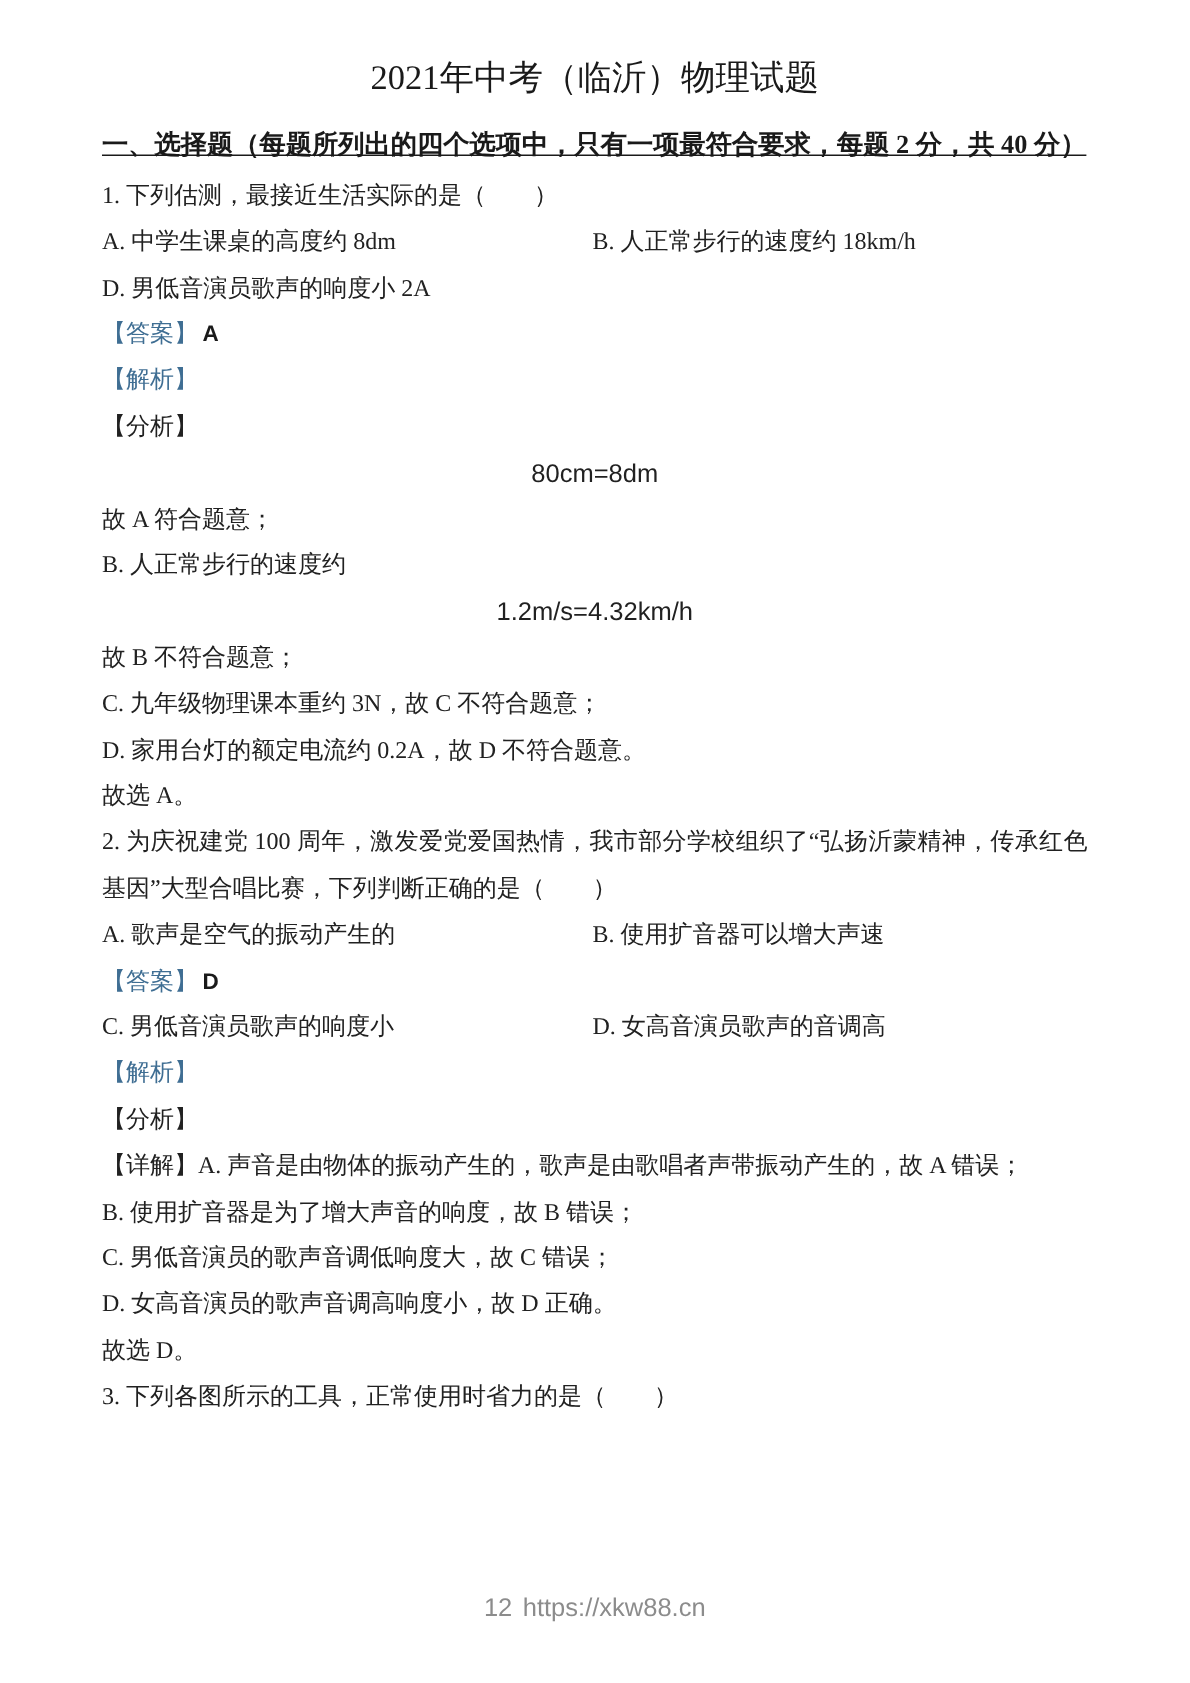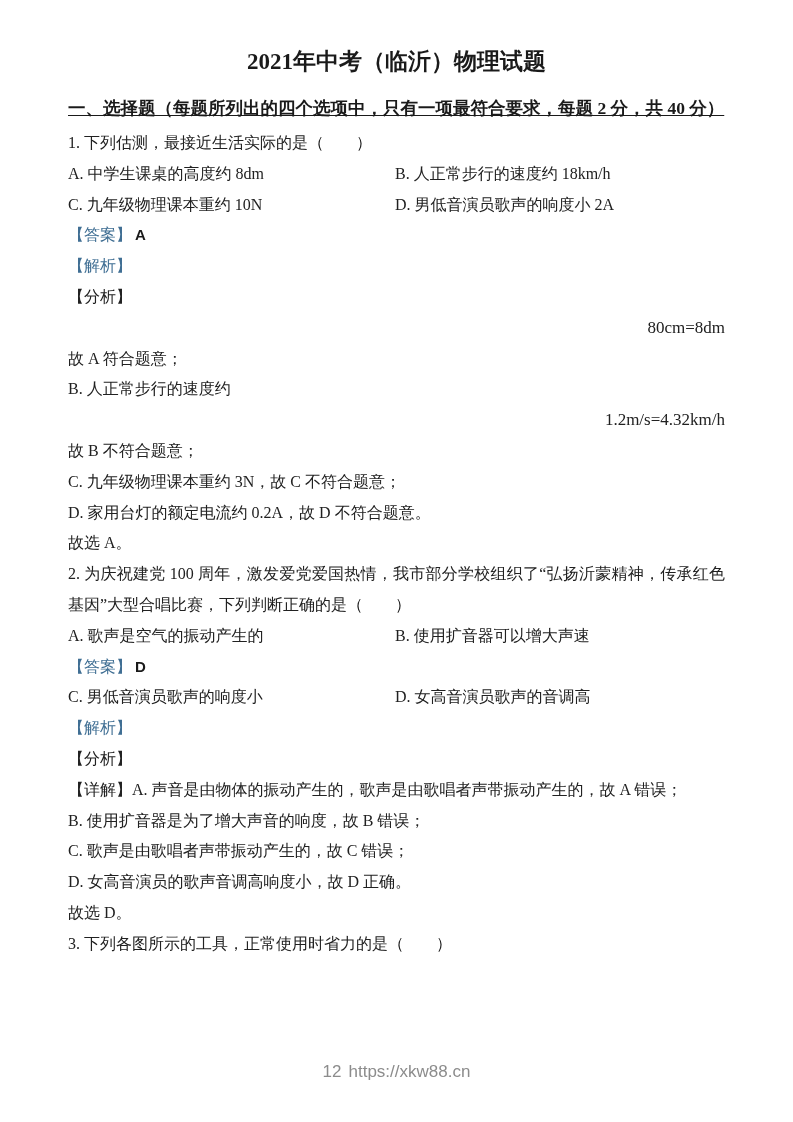--- a/index.html
+++ b/index.html
@@ -7,46 +7,46 @@
     position: relative;
     width: 793px;
     height: 1122px;
     background: #ffffff;
     font-family: "Liberation Serif", "DejaVu Serif", serif;
     color: #212121;
     overflow: hidden;
     margin: 0 auto;
   }
   .title {
-    margin: 16px;
+    margin: 6px;
     padding-top: 28px;
     text-align: center;
     font-size: 23px;
-    font-weight: bold;
+    font-weight: normal;
     line-height: 36px;
     color: #1a1a1a;
   }
   .section-heading {
     margin: 14px 68px 0 68px;
     font-size: 17.5px;
     font-weight: bold;
     line-height: 24px;
     color: #1a1a1a;
     text-decoration: underline;
   }
   .content {
     margin: 8px 68px 16px 68px;
     font-size: 16px;
     line-height: 30.8px;
     text-align: justify;
   }
   .line { min-height: 30.8px; }
   .formula {
-    text-align: right;
-    font-family: Liberation Serif, serif;
+    text-align: center;
+    font-family: Liberation Sans, sans-serif;
     font-size: 17px;
   }
   .blue { color: var(--label-blue, #3f6e93); }
   .answer-value {
     font-family: "Liberation Sans", "DejaVu Sans", sans-serif;
     font-weight: bold;
     font-size: 15px;
     margin-left: 3px;
     color: #1a1a1a;
   }
@@ -70,21 +70,20 @@
 <div class="page">
   <h1 class="title">2021年中考（临沂）物理试题</h1>
   <h2 class="section-heading">一、选择题（每题所列出的四个选项中，只有一项最符合要求，每题 2 分，共 40 分）</h2>
   <div class="content" id="content">
       <div class="line">1. 下列估测，最接近生活实际的是（　　）</div>
       <div class="line options">
         <span class="opt-left">A. 中学生课桌的高度约 8dm</span>
         <span class="opt-right">B. 人正常步行的速度约 18km/h</span>
       </div>
       <div class="line options">
-        <span class="opt-left">C. 九年级物理课本重约 10N</span>
         <span class="opt-right">D. 男低音演员歌声的响度小 2A</span>
       </div>
       <div class="line"><span class="blue">【答案】</span><span class="answer-value">A</span></div>
       <div class="line blue">【解析】</div>
       <div class="line">【分析】</div>
       <div class="line formula">80cm=8dm</div>
       <div class="line">故 A 符合题意；</div>
       <div class="line">B. 人正常步行的速度约</div>
       <div class="line formula">1.2m/s=4.32km/h</div>
       <div class="line">故 B 不符合题意；</div>
@@ -98,21 +97,21 @@
       </div>
       <div class="line"><span class="blue">【答案】</span><span class="answer-value">D</span></div>
       <div class="line options">
         <span class="opt-left">C. 男低音演员歌声的响度小</span>
         <span class="opt-right">D. 女高音演员歌声的音调高</span>
       </div>
       <div class="line blue">【解析】</div>
       <div class="line">【分析】</div>
       <div class="line">【详解】A. 声音是由物体的振动产生的，歌声是由歌唱者声带振动产生的，故 A 错误；</div>
       <div class="line">B. 使用扩音器是为了增大声音的响度，故 B 错误；</div>
-      <div class="line">C. 歌声是由歌唱者声带振动产生的，故 C 错误；</div>
+      <div class="line">C. 男低音演员的歌声音调低响度大，故 C 错误；</div>
       <div class="line">D. 女高音演员的歌声音调高响度小，故 D 正确。</div>
       <div class="line">故选 D。</div>
       <div class="line">3. 下列各图所示的工具，正常使用时省力的是（　　）</div>
     </div>
   <div class="footer">
     <span class="page-num">12</span><span>https://xkw88.cn</span>
   </div>
 </div>
 
 </body></html>

